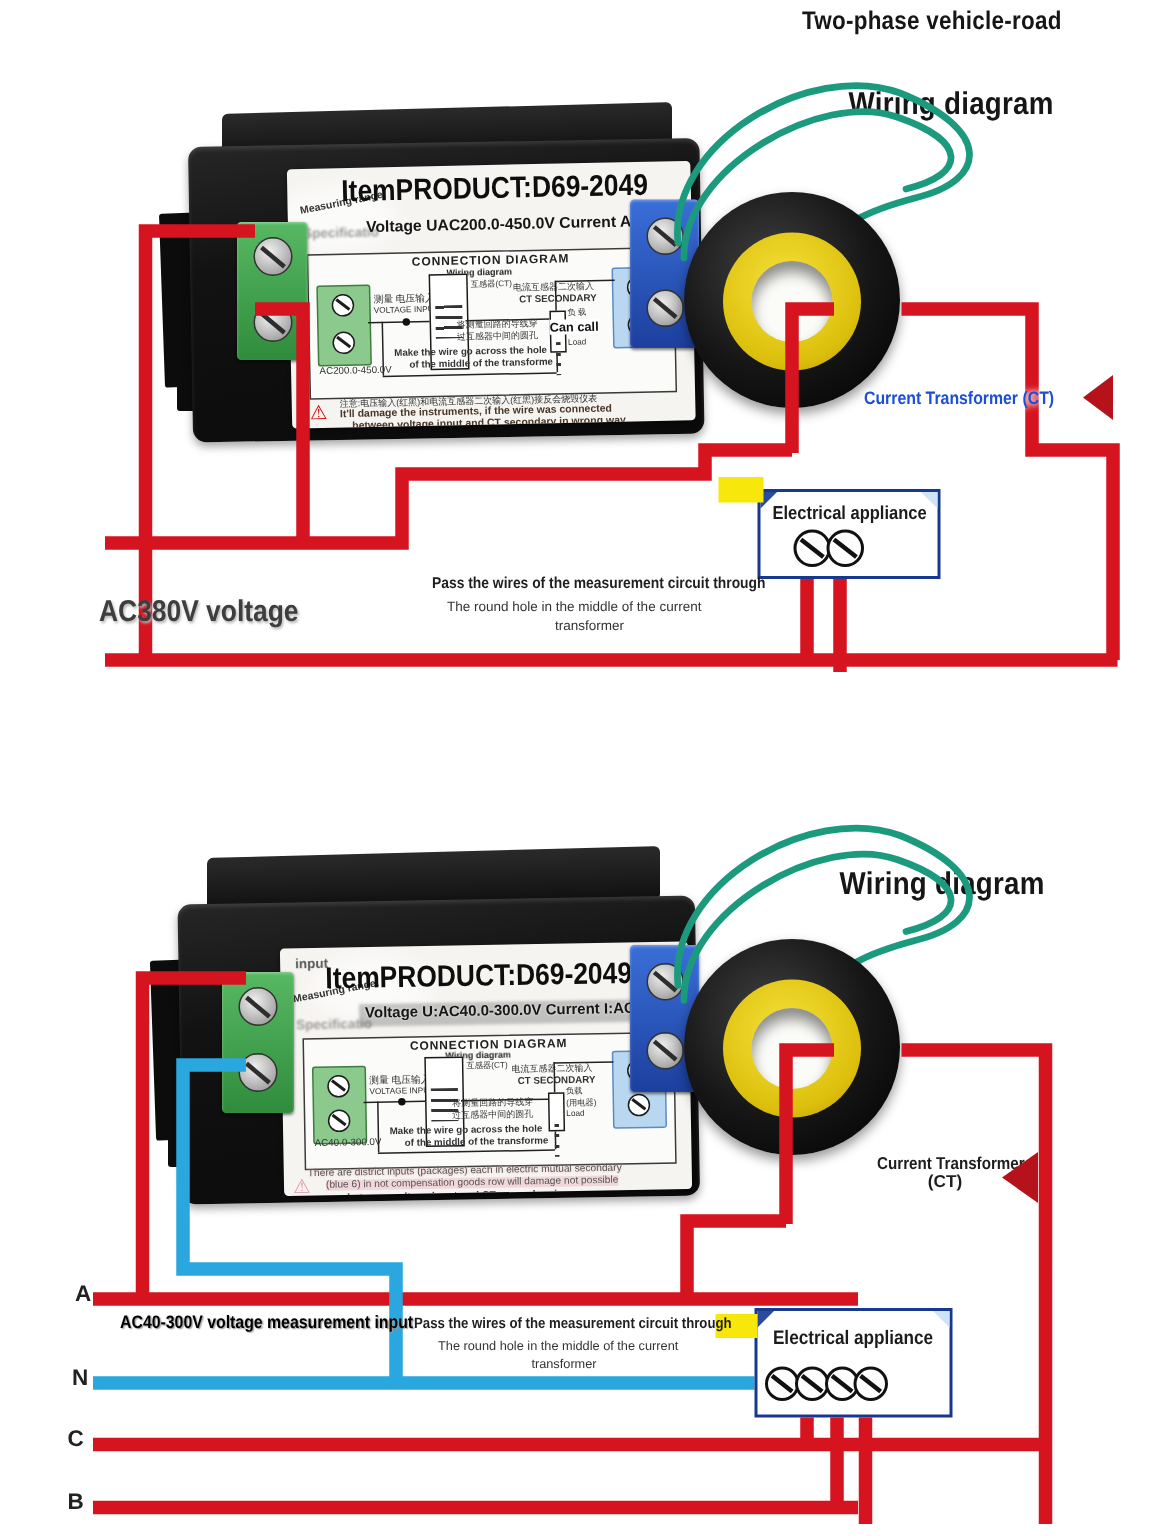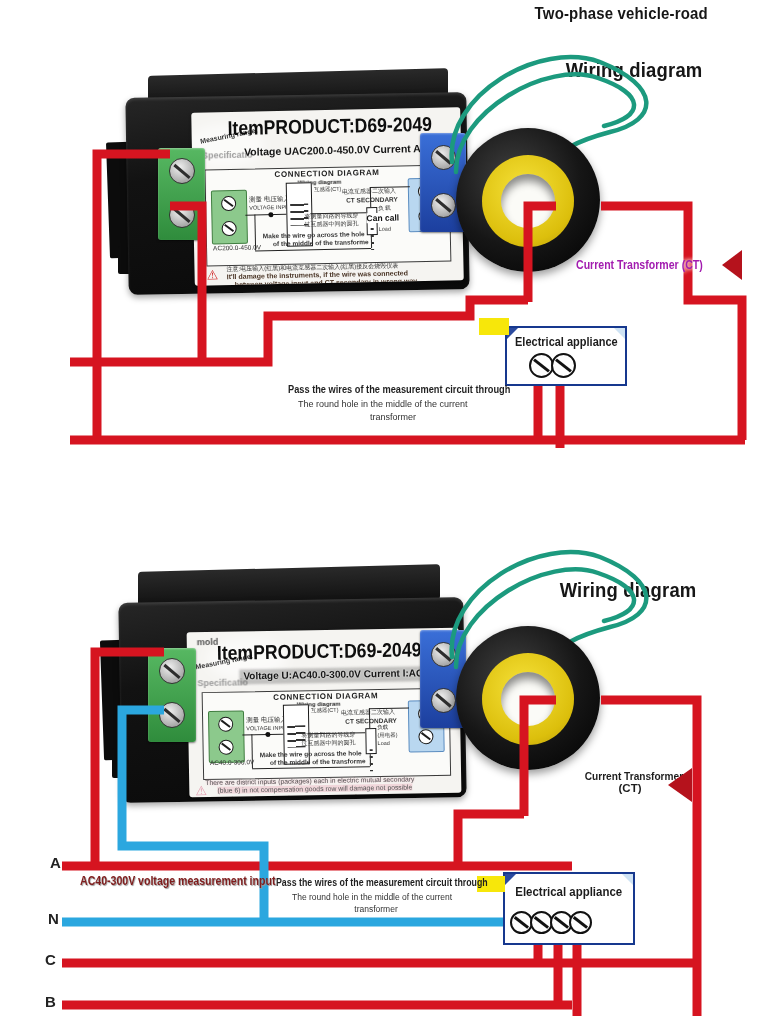--- a/index.html
+++ b/index.html
@@ -137,21 +137,21 @@
   <div class="abs hdr" style="right:64px;top:578px;font-size:21px;"><span class="condR">Wiring diagram</span></div>
 
   <div class="abs" style="left:0;top:0;width:0;height:0;">
     <div class="abs meter-cap" style="left:138px;top:568px;width:302px;height:36px;transform:skewY(-1.5deg);"></div>
     <div class="abs bracket" style="left:102px;top:640px;width:26px;height:120px;transform:rotate(-2deg);"></div>
     <div class="abs bracket" style="left:112px;top:748px;width:34px;height:30px;"></div>
     <div class="abs meter-body" style="left:120px;top:600px;width:345px;height:200px;transform:rotate(-1deg);"></div>
 
     <div class="abs meter-label" style="left:188px;top:630px;width:272px;height:165px;transform:rotate(-1deg);">
       <div class="abs glare" style="left:20px;top:6px;width:80px;height:42px;"></div>
-      <div class="abs b" style="left:10px;top:5px;font-size:9px;color:#555;filter:blur(.4px);">mold</div>
+      <div class="abs b" style="left:10px;top:5px;font-size:9px;color:#555;filter:blur(.4px);">input</div>
       <div class="abs b tiny" style="left:8px;top:26px;font-size:7px;transform:rotate(-10deg);">Measuring range:</div>
       <div class="abs b" style="left:10px;top:46px;font-size:9px;color:#9a9a9a;filter:blur(.6px);">Specificatio</div>
       <div class="abs b" style="left:30px;top:10px;font-size:20px;color:#0e0e0e;"><span class="cond">ItemPRODUCT:D69-2049</span></div>
       <div class="abs" style="left:52px;top:38px;width:226px;height:15px;background:rgba(80,80,80,.32);filter:blur(1px);"></div>
       <div class="abs b" style="left:56px;top:39px;font-size:10px;color:#161616;white-space:nowrap;text-shadow:0 0 2px #eee;">Voltage U:AC40.0-300.0V Current I:AC0-100.0A</div>
 
       <div class="abs cd-box" style="left:14px;top:60px;width:246px;height:86px;">
         <div class="abs cd-title" style="top:1px;">CONNECTION DIAGRAM</div>
         <div class="abs cd-wm" style="left:94px;top:10px;">Wiring diagram</div>
         <div class="abs mini-term g" style="left:5px;top:18px;width:34px;height:50px;">
@@ -270,35 +270,36 @@
 
   <svg class="layer" width="768" height="1024" style="z-index:5;">
     <g fill="none" stroke="#d61420" stroke-width="9">
       <path d="M528 302 L528 206 L556 206"></path>
       <path d="M601 206 L688 206 L688 300 L742 300 L742 440"></path>
       <path d="M524 816 L524 700 L556 700"></path>
       <path d="M601 700 L697 700 L697 1016"></path>
     </g>
   </svg>
 
-  <div class="abs b" style="left:576px;top:258px;font-size:12px;color:#a21caf;z-index:6;white-space:nowrap;text-shadow:0 0 4px #fff,0 0 6px #fff;"><span class="cond">Current Transformer (CT)</span></div>
+  <div class="abs b" style="left:576px;top:258px;font-size:12px;color:#1d4ed8;z-index:6;white-space:nowrap;text-shadow:0 0 4px #fff,0 0 6px #fff;"><span class="cond">Current Transformer (CT)</span></div>
   <div class="abs arrow-left" style="left:722px;top:250px;z-index:6;"></div>
 
   <div class="abs b" style="left:578px;top:770px;width:104px;text-align:center;font-size:11.5px;color:#1e1e1e;z-index:6;text-shadow:0 0 4px #fff,0 0 6px #fff;">
     <span class="cond" style="transform-origin:center;">Current Transformer</span><br>
     <span>(CT)</span>
   </div>
   <div class="abs arrow-left" style="left:668px;top:768px;border-right-width:24px;border-top-width:17px;border-bottom-width:17px;z-index:6;"></div>
 
+  <div class="abs b" style="left:66px;top:397px;font-size:20px;color:#3e3e3e;z-index:6;text-shadow:1px 1px 2px #b5b5b5;"><span class="cond">AC380V voltage</span></div>
 
   <div class="abs b" style="left:288px;top:383px;font-size:10.5px;color:#1f1f1f;z-index:6;"><span class="cond">Pass the wires of the measurement circuit through</span></div>
   <div class="abs" style="left:298px;top:399px;font-size:9px;color:#333;z-index:6;">The round hole in the middle of the current</div>
   <div class="abs" style="left:288px;top:412px;width:210px;text-align:center;font-size:9px;color:#333;z-index:6;">transformer</div>
 
-  <div class="abs b shadowtxt" style="left:80px;top:874px;font-size:12px;color:#7f1d1d;z-index:6;"><span class="cond">AC40-300V voltage measurement input</span></div>
+  <div class="abs b shadowtxt" style="left:80px;top:874px;font-size:12px;color:#000000;z-index:6;"><span class="cond">AC40-300V voltage measurement input</span></div>
 
   <div class="abs b" style="left:276px;top:877px;font-size:10px;color:#1f1f1f;z-index:6;"><span class="cond">Pass the wires of the measurement circuit through</span></div>
   <div class="abs" style="left:292px;top:892px;font-size:8.5px;color:#333;z-index:6;">The round hole in the middle of the current</div>
   <div class="abs" style="left:276px;top:904px;width:200px;text-align:center;font-size:8.5px;color:#333;z-index:6;">transformer</div>
 
   <div class="abs b" style="left:50px;top:854px;font-size:15px;color:#222;z-index:6;">A</div>
   <div class="abs b" style="left:48px;top:910px;font-size:15px;color:#222;z-index:6;">N</div>
   <div class="abs b" style="left:45px;top:951px;font-size:15px;color:#222;z-index:6;">C</div>
   <div class="abs b" style="left:45px;top:993px;font-size:15px;color:#222;z-index:6;">B</div>
 

